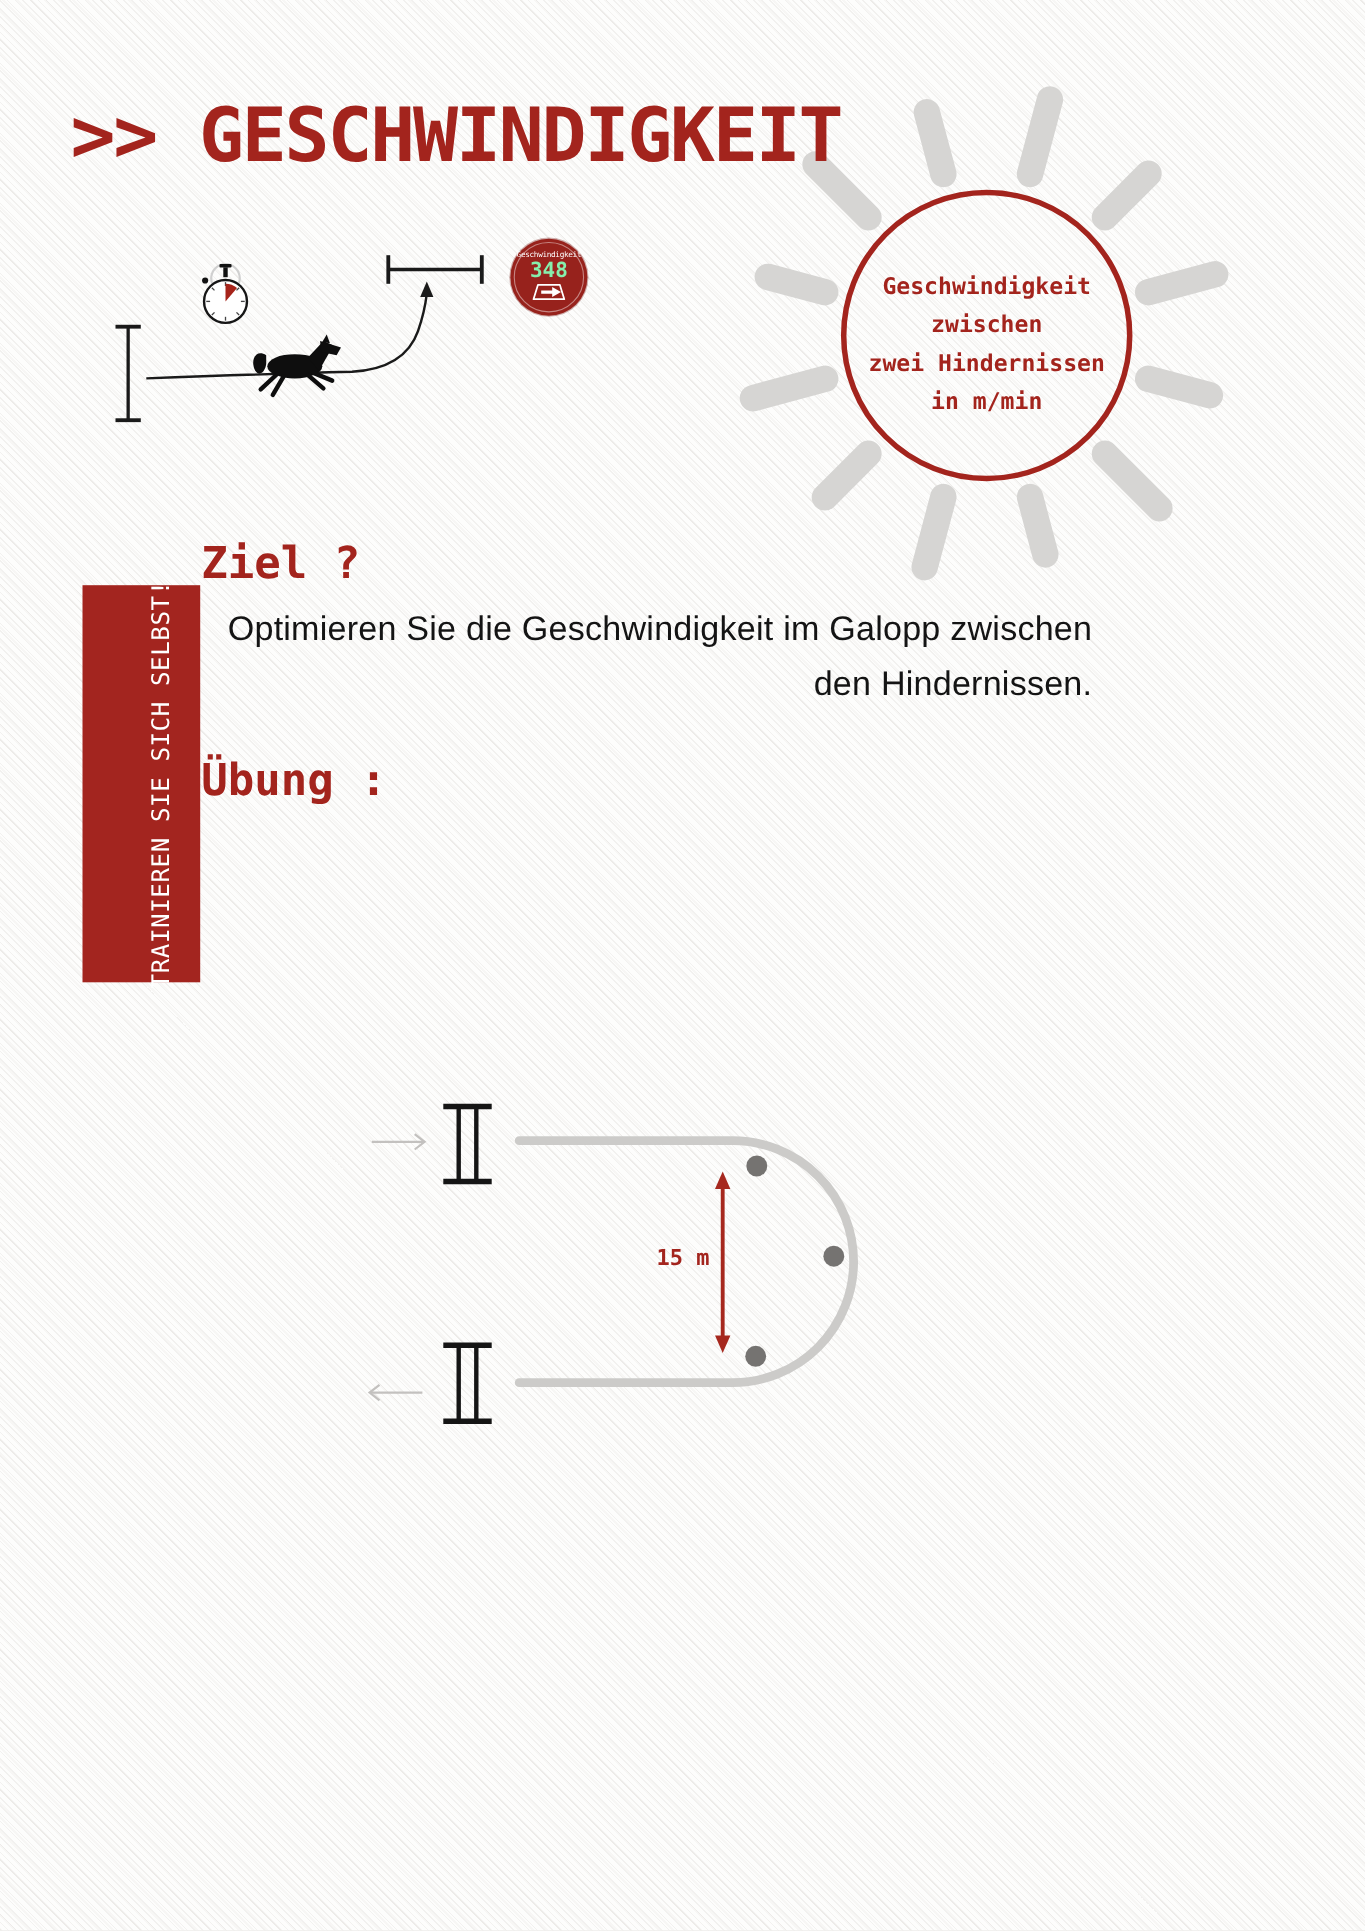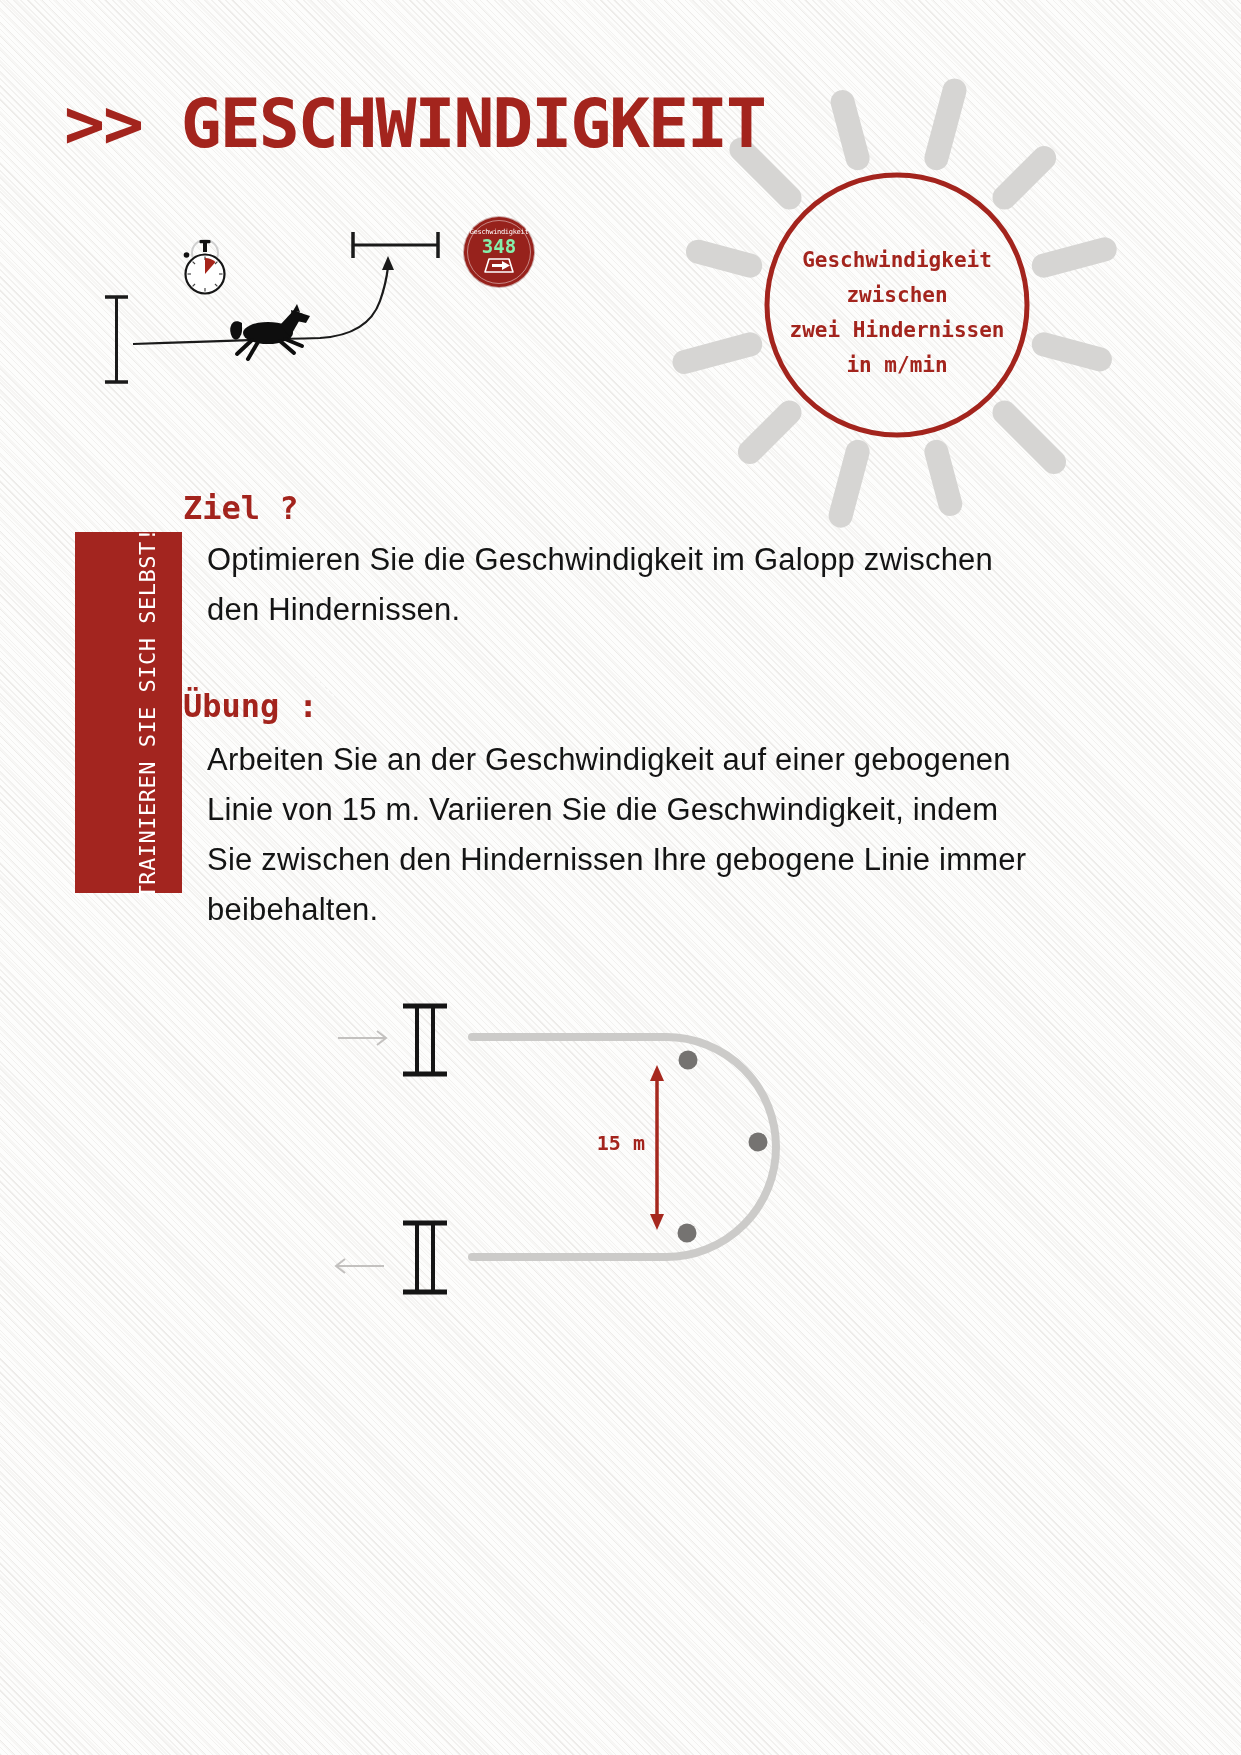--- a/index.html
+++ b/index.html
@@ -33,29 +33,29 @@
   .badge-value{color:#86efac;font-family:"DejaVu Sans Mono", monospace;font-weight:bold;font-size:19px;line-height:20px;}
   .badge-arrow{margin-top:1px;}
   .banner{position:absolute;left:75px;top:532px;width:107px;height:361px;background:#a3251f;z-index:2;}
   .banner span{
     position:absolute;left:67%;top:50%;transform:translate(-50%,-50%) rotate(-90deg);
     white-space:nowrap;color:#ffffff;font-family:"DejaVu Sans Mono", monospace;
     font-size:22px;letter-spacing:0.5px;
   }
   .h-red{
     position:absolute;margin:0;color:#a3241d;z-index:2;
-    font-family:"DejaVu Sans Mono", monospace;font-weight:bold;font-size:32px;white-space:nowrap;
+    font-family:"DejaVu Sans Mono", monospace;font-weight:bold;font-size:40px;white-space:nowrap;
   }
   .heading-goal{left:183px;top:489px;}
   .heading-exercise{left:183px;top:669px;margin-top:18px;}
   .para{
     position:absolute;left:207px;z-index:2;color:#141414;
     font-size:31px;line-height:50px;white-space:pre-line;letter-spacing:0.2px;
   }
-  .para-goal{top:535px;}
+  .para-goal{top:547px;text-align:right;}
   .para-exercise{top:735px;}
   .bottom-diagram{position:absolute;left:300px;top:980px;z-index:2;}
   .distance-text{font-family:"DejaVu Sans Mono", monospace;font-weight:bold;font-size:20px;fill:#a3241d;}
 </style>
 </head>
 <body>
 
 <div class="page">
 
   <svg class="sun-svg" width="520" height="510" viewBox="0 0 520 510">
@@ -147,24 +147,20 @@
 
   <div class="banner">
     <span>TRAINIEREN SIE SICH SELBST!</span>
   </div>
 
   <h2 class="h-red heading-goal">Ziel ?</h2>
   <div class="para para-goal">Optimieren Sie die Geschwindigkeit im Galopp zwischen
 den Hindernissen.</div>
 
   <h2 class="h-red heading-exercise">Übung :</h2>
-  <div class="para para-exercise">Arbeiten Sie an der Geschwindigkeit auf einer gebogenen
-Linie von 15 m. Variieren Sie die Geschwindigkeit, indem
-Sie zwischen den Hindernissen Ihre gebogene Linie immer
-beibehalten.</div>
 
   <svg class="bottom-diagram" width="520" height="340" viewBox="0 0 520 340">
 
     <path d="M172,57 L366,57 A110,110 0 0 1 366,277 L172,277" fill="none" stroke="#cccbc9" stroke-width="8" stroke-linecap="round"></path>
 
     <g stroke="#c3c1bf" stroke-width="2" fill="none">
       <line x1="38" y1="58" x2="85" y2="58"></line>
       <path d="M77,51 L86,58 L77,65"></path>
     </g>
 

